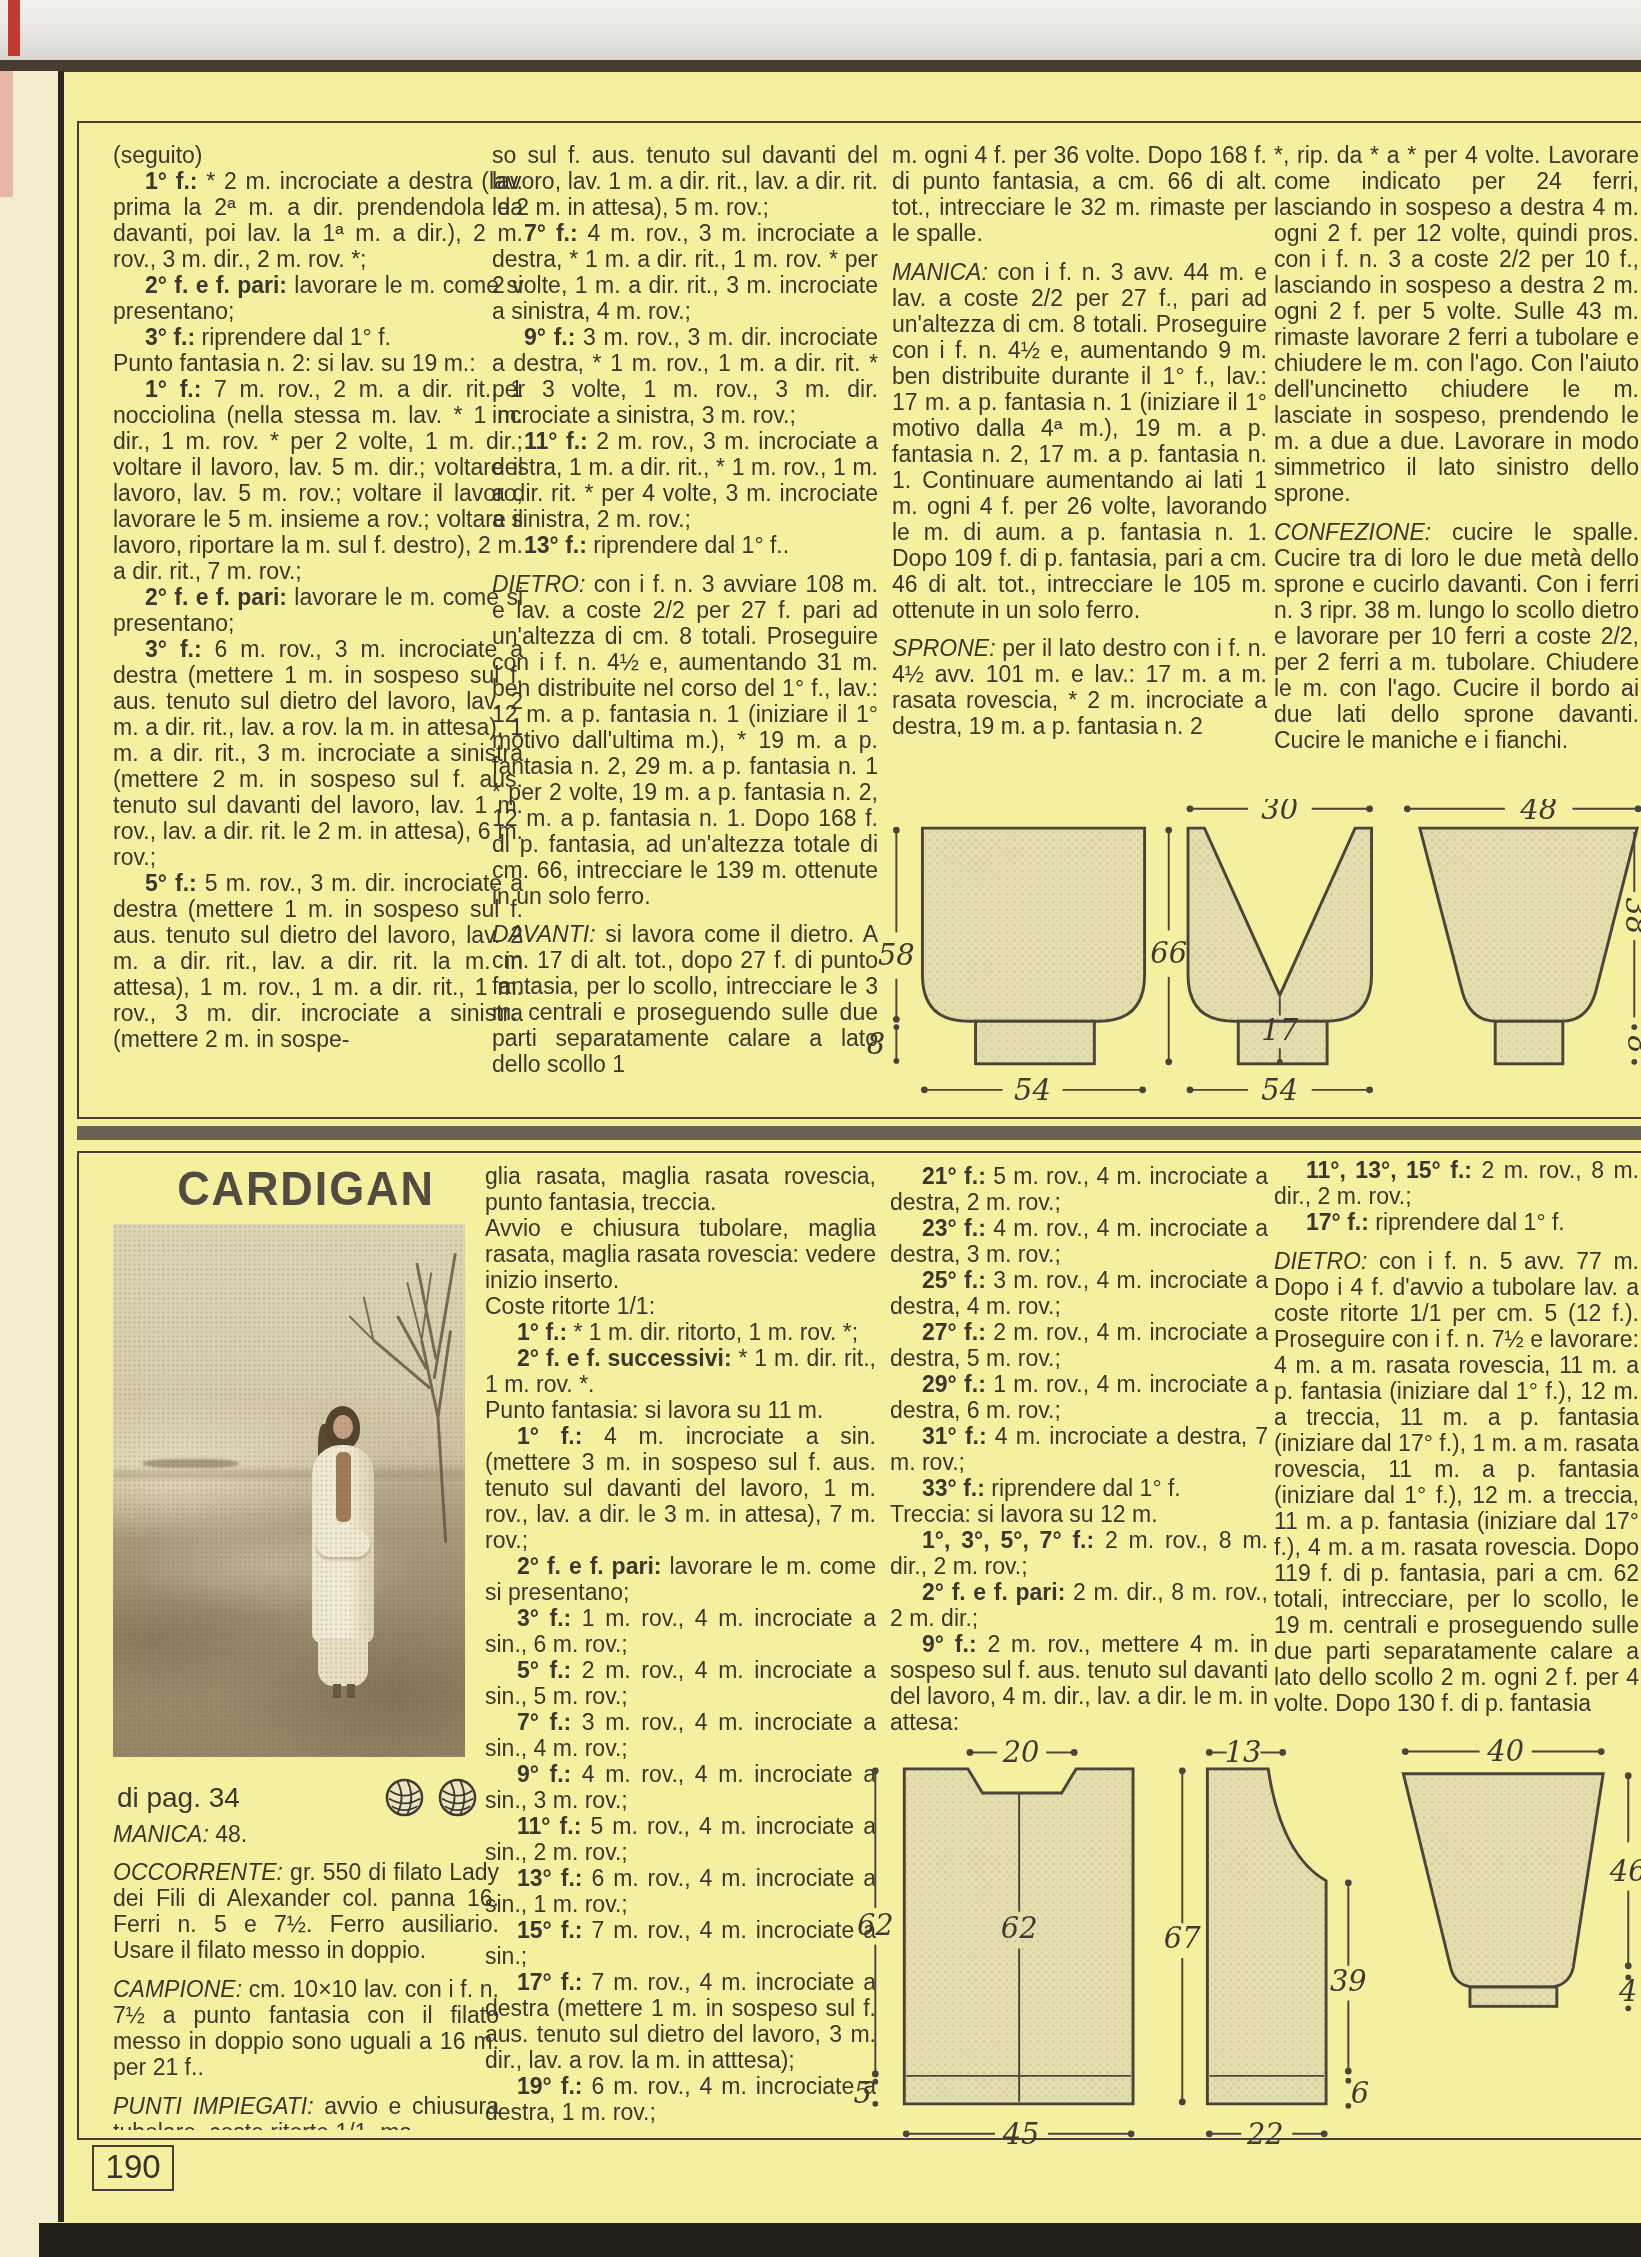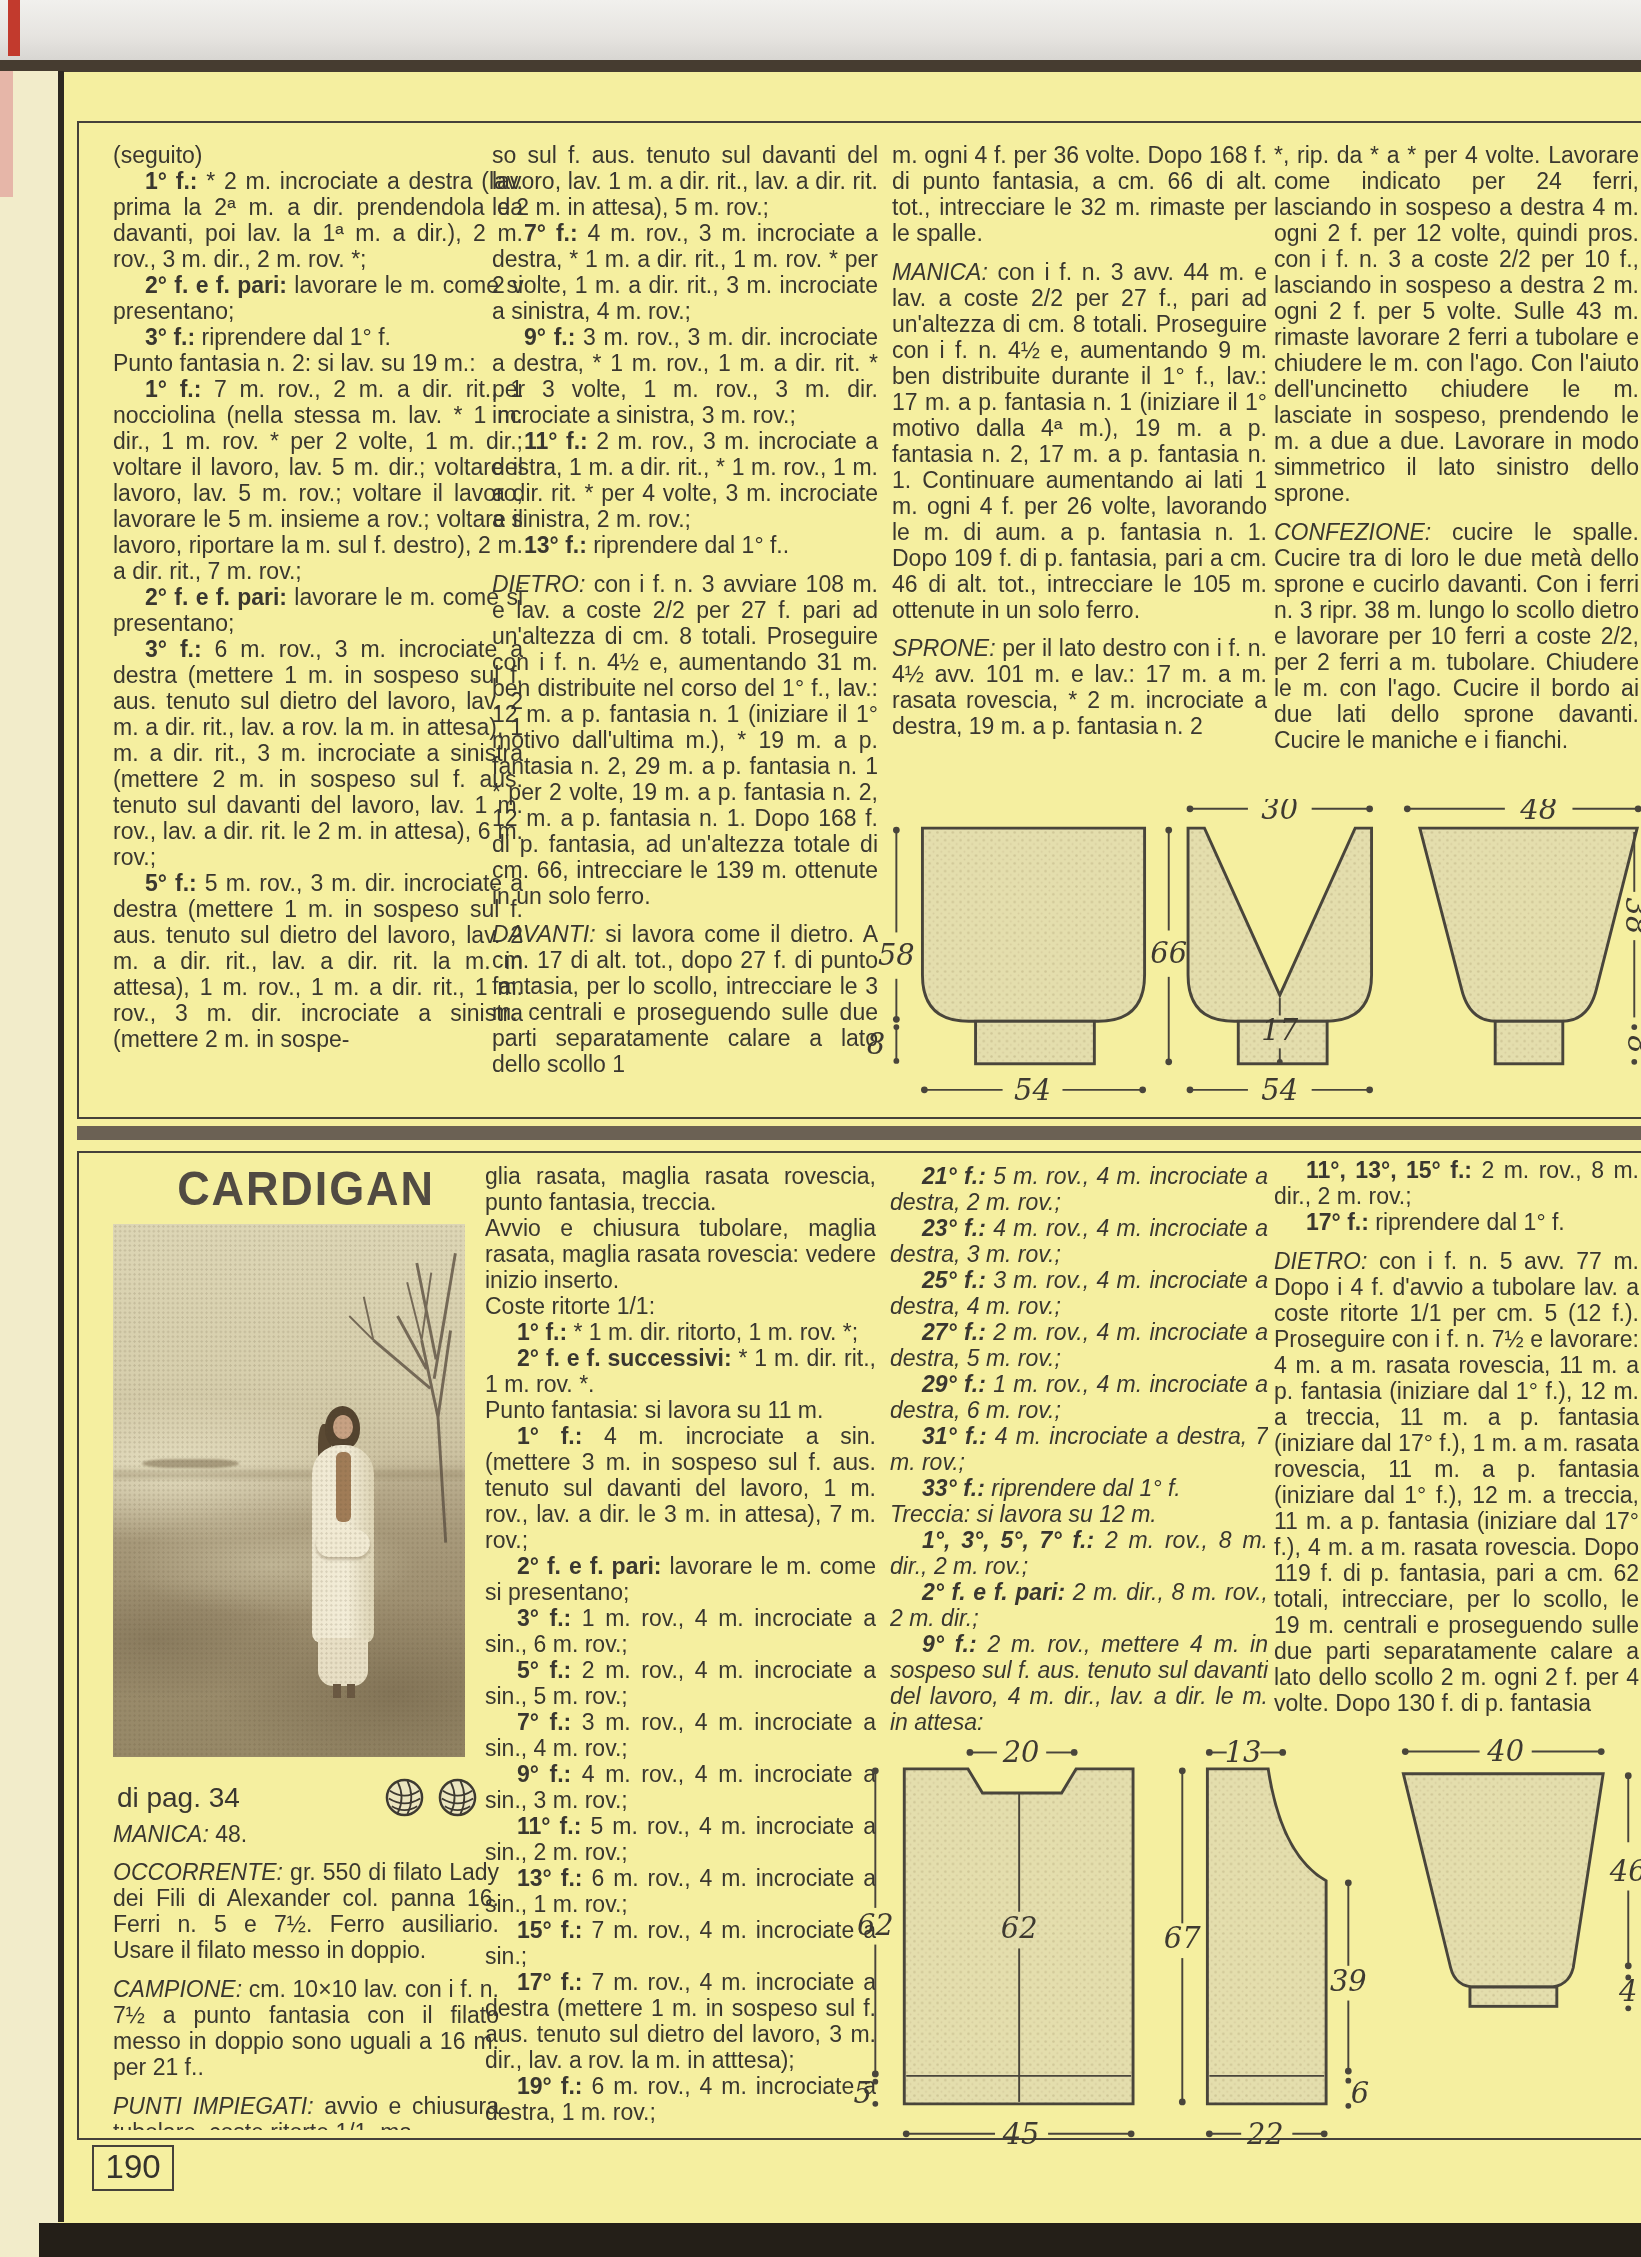--- a/index.html
+++ b/index.html
@@ -26,21 +26,21 @@
   .divider{position:absolute;left:77px;top:1126px;width:1564px;height:13.5px;background:#6b6154;}
 
   .col{position:absolute;overflow:hidden;}
   .tb-col1{left:34px;top:19.3px;width:410px;height:951px;}
   .tb-col2{left:413px;top:19.3px;width:386px;height:951px;}
   .tb-col3{left:813px;top:19.3px;width:375px;height:637px;}
   .tb-col4{left:1195px;top:19.3px;width:365px;height:642px;}
 
   .bb-col1{left:34px;top:5.8px;width:386px;height:971px;}
   .bb-col2{left:406px;top:9.7px;width:391px;height:962px;}
-  .bb-col3{left:811px;top:9.7px;width:378px;height:579px;font-style:italic;}
+  .bb-col3{left:811px;top:9.7px;width:378px;height:579px;}
   .bb-col4{left:1195px;top:4px;width:365px;height:584px;}
 
   .para{margin:0;font-size:23px;line-height:26px;text-align:justify;}
   .para.gap{margin-top:12.6px;}
   .para.it{}
   .lead-b{font-weight:bold;margin-left:32px;}
   .lead-i{font-style:italic;}
 
   
   .headline{margin:3.9px 0 0 0;text-align:center;font-size:45px;font-weight:bold;

